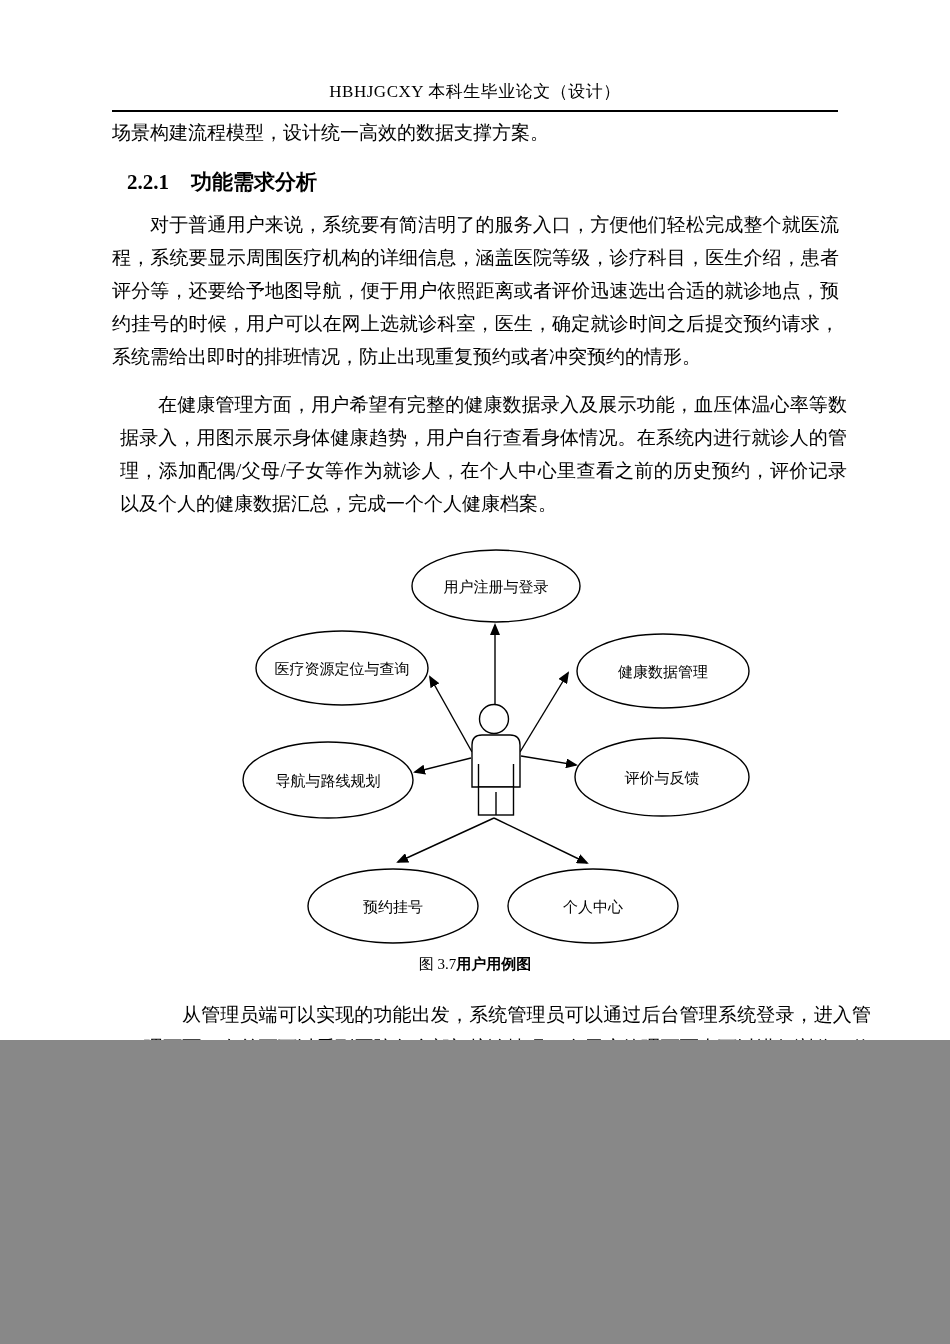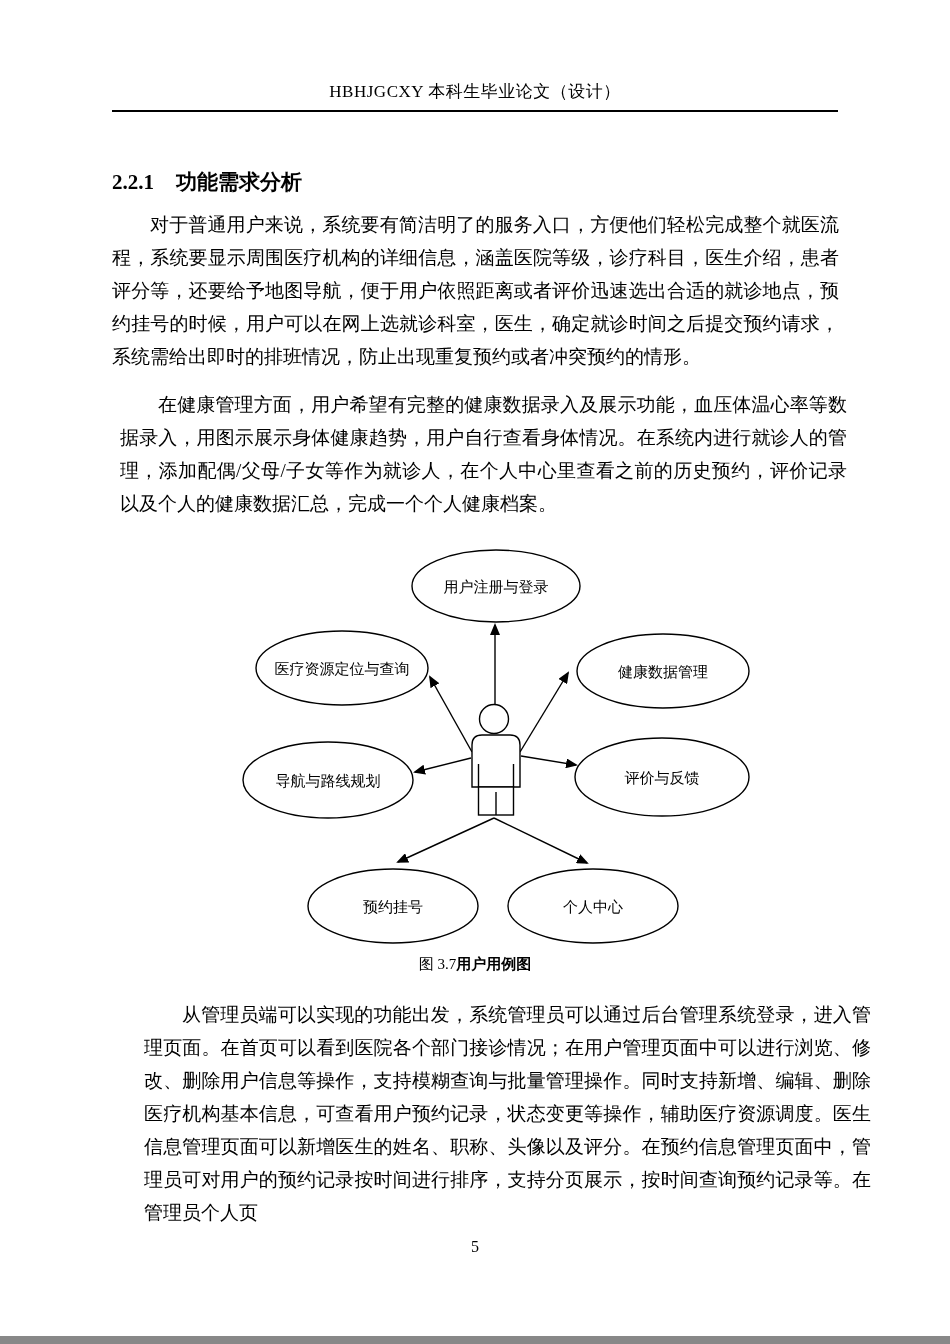--- a/index.html
+++ b/index.html
@@ -1,38 +1,38 @@
 <!DOCTYPE html>
 <html><head>
 <meta charset="utf-8">
 <style>
   html,body { margin:0; padding:0; background:#888; }
   .page {
     position:relative;
-    width:950px; height:1336px;
+    width:950px; height:1040px;
     margin:0 auto;
     background:#ffffff;
     font-family:"Liberation Serif","DejaVu Serif",serif;
     color:#000000;
     overflow:hidden;
   }
   .header-title {
     position:absolute; top:80px; left:112px; width:726px;
     text-align:center; font-size:17px; letter-spacing:0.5px;
   }
   .header-rule {
     position:absolute; top:110px; left:112px; width:726px; height:2px;
     background:#000000;
   }
   p.cont {
     position:absolute; top:116px; left:112px; width:727px; margin:0;
     font-size:19px; line-height:33px; text-align:justify;
   }
   .heading {
-    position:absolute; top:168px; left:112px; margin:0;
+    position:absolute; top:168px; left:127px; margin:0;
     font-family:"Liberation Sans","DejaVu Sans",sans-serif;
     font-size:21px; font-weight:bold; line-height:28px;
   }
   .heading .num {
     font-family:"Liberation Serif","DejaVu Serif",serif;
     margin-right:22px;
   }
   p.body {
     position:absolute; left:112px; width:727px; margin:0;
     font-size:19px; line-height:33px;
@@ -58,20 +58,21 @@
   }
 </style>
 </head>
 <body>
 
 <div class="page">
 
   <div class="header-title">HBHJGCXY 本科生毕业论文（设计）</div>
   <div class="header-rule"></div>
 
+  <p class="cont">场景构建流程模型，设计统一高效的数据支撑方案。</p>
 
   <h3 class="heading"><span class="num">2.2.1</span><span>功能需求分析</span></h3>
 
   <p class="body" id="p1">对于普通用户来说，系统要有简洁明了的服务入口，方便他们轻松完成整个就医流程，系统要显示周围医疗机构的详细信息，涵盖医院等级，诊疗科目，医生介绍，患者评分等，还要给予地图导航，便于用户依照距离或者评价迅速选出合适的就诊地点，预约挂号的时候，用户可以在网上选就诊科室，医生，确定就诊时间之后提交预约请求，系统需给出即时的排班情况，防止出现重复预约或者冲突预约的情形。</p>
   <p class="body" id="p2">在健康管理方面，用户希望有完整的健康数据录入及展示功能，血压体温心率等数据录入，用图示展示身体健康趋势，用户自行查看身体情况。在系统内进行就诊人的管理，添加配偶/父母/子女等作为就诊人，在个人中心里查看之前的历史预约，评价记录以及个人的健康数据汇总，完成一个个人健康档案。</p>
 
   <svg class="figure-svg" width="560" height="412" viewBox="0 0 560 412" xmlns="http://www.w3.org/2000/svg">
     <defs>
       <marker id="arrowhead" markerWidth="12" markerHeight="10" refX="10" refY="5" orient="auto" markerUnits="userSpaceOnUse">
         <path d="M0,0 L12,5 L0,10 Z" fill="#000000"></path>

